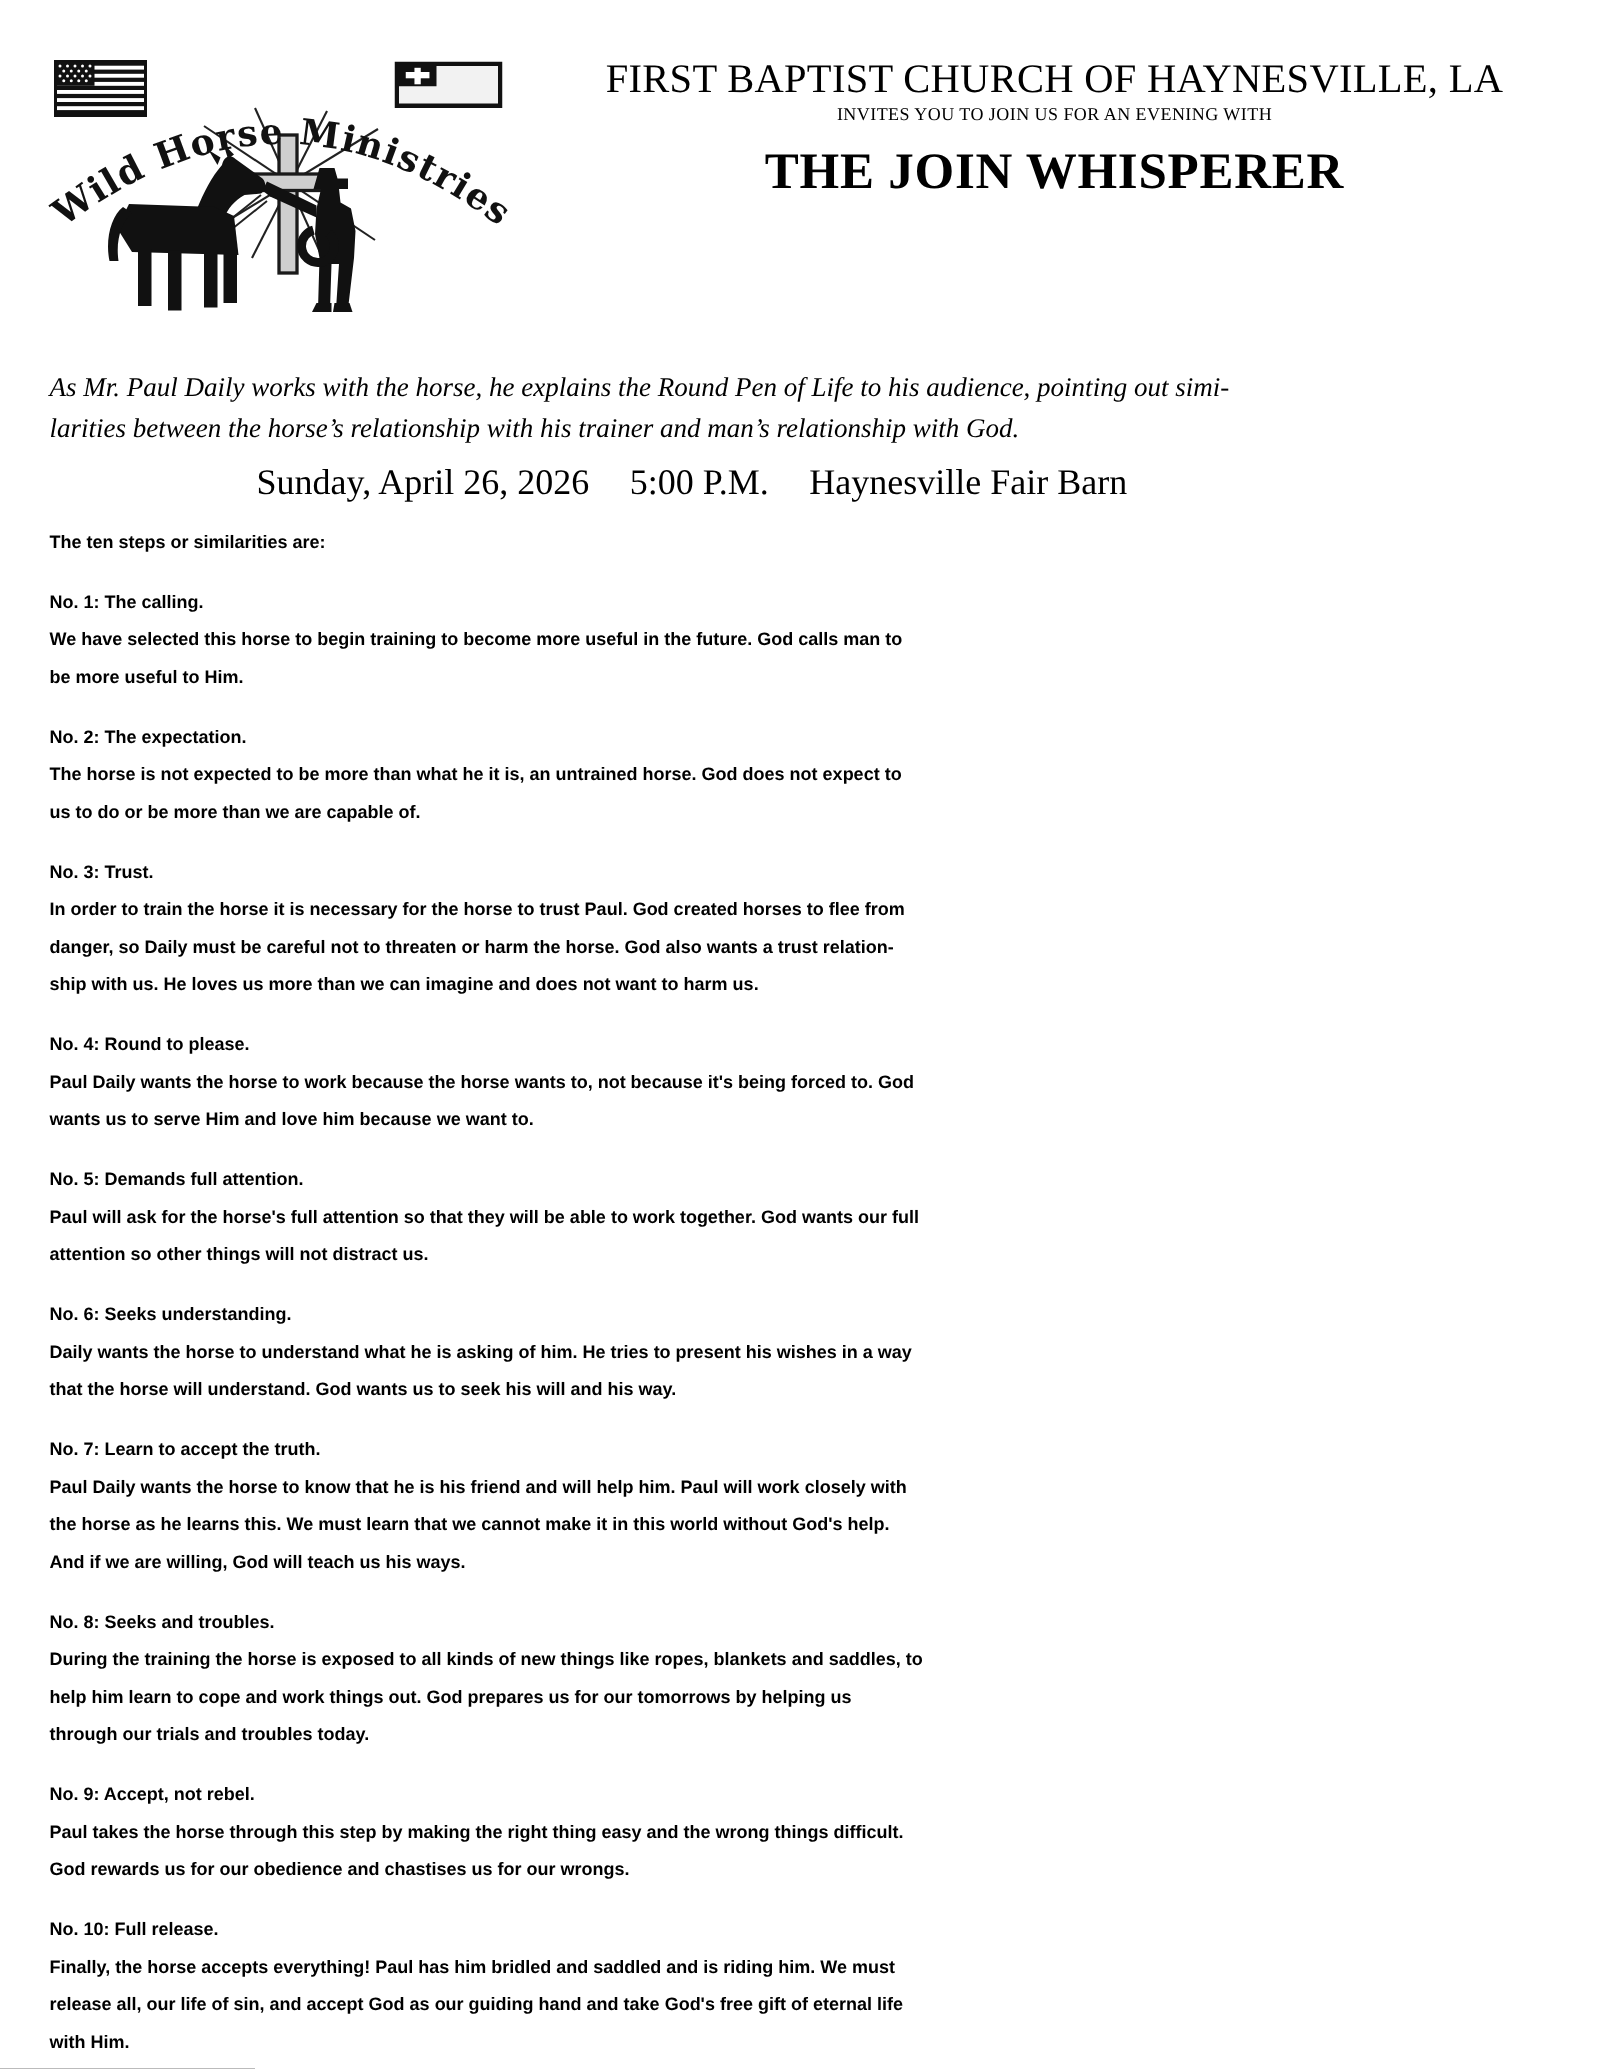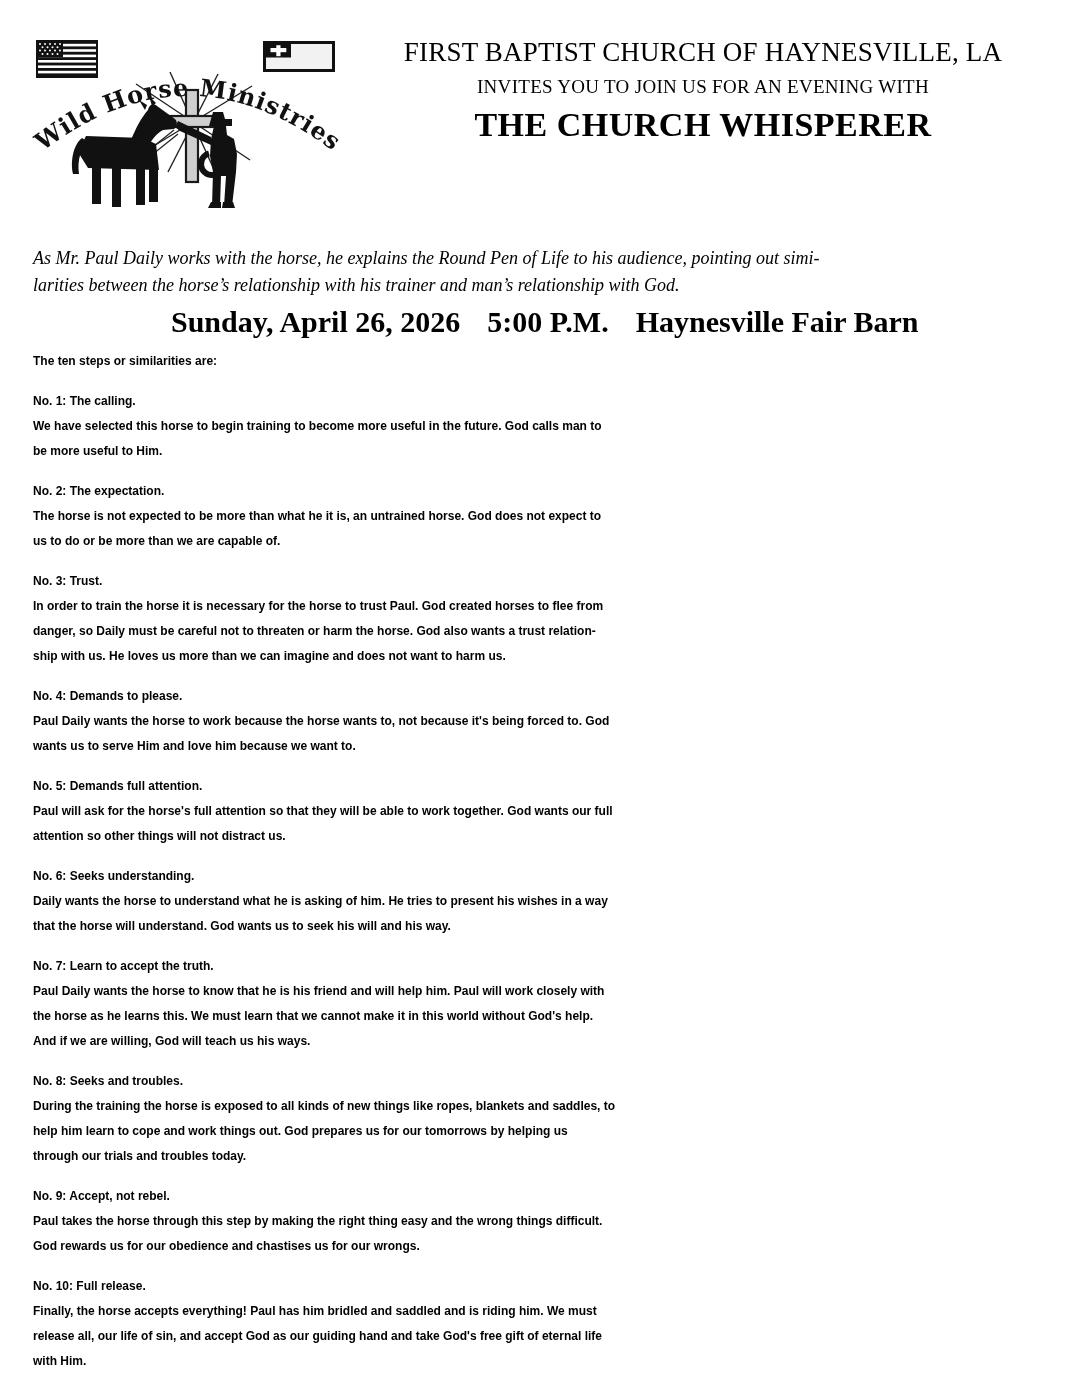--- a/index.html
+++ b/index.html
@@ -18,34 +18,34 @@
   .logo svg{position:absolute;display:block;}
   .logo .us-flag{left:8px;top:4px;}
   .logo .ch-flag{left:235px;top:5px;}
   .logo .emblem{left:0;top:30px;}
   .header-text{
     position:absolute;left:340px;right:16px;top:36px;
     text-align:center;
     font-family:"Liberation Serif",serif;
   }
   .church{font-size:27px;font-weight:normal;line-height:32px;letter-spacing:.2px;}
-  .invite{font-size:19px;line-height:17px;margin-top:10px;letter-spacing:.3px;}
+  .invite{font-size:12px;line-height:17px;letter-spacing:.3px;}
   .big-title{font-size:34px;font-weight:bold;line-height:38px;margin-top:11px;letter-spacing:.5px;}
   
   .content{margin:0 16px 0 33px;}
   .lead{
     margin:32px 0 0 0;
     font-family:"Liberation Serif",serif;
     font-style:italic;font-size:18px;line-height:27px;
     white-space:pre-line;
   }
   .event-line{
     margin:8px 0 0 0;padding-left:138px;
     font-family:"Liberation Serif",serif;
-    font-weight:bold;font-size:30px;line-height:30px;
+    font-weight:normal;font-size:24px;line-height:30px;
   }
   .event-line span{margin-right:27px;}
   .event-line span:last-child{margin-right:0;}
   
   .steps{margin-top:12px;font-size:12px;font-weight:bold;line-height:25px;}
   .steps p{margin:0;}
   .intro{margin:0;}
   .step{margin-top:15px;}
   .pre{white-space:pre-line;}
 </style>
@@ -145,21 +145,21 @@
 
         <text font-family="DejaVu Serif, serif" font-weight="bold" font-size="24" letter-spacing="1" fill="#111">
           <textPath href="#arcPath" startOffset="50%" text-anchor="middle">Wild Horse Ministries</textPath>
         </text>
       </svg>
     </div>
 
     <div class="header-text">
       <div class="church">FIRST BAPTIST CHURCH OF HAYNESVILLE, LA</div>
       <div class="invite">INVITES YOU TO JOIN US FOR AN EVENING WITH</div>
-      <div class="big-title">THE CHURCH WHISPERER</div>
+      <div class="big-title">THE JOIN WHISPERER</div>
     </div>
   </div>
 
   <div class="content">
 
     <p class="lead">As Mr. Paul Daily works with the horse, he explains the Round Pen of Life to his audience, pointing out simi-
 larities between the horse’s relationship with his trainer and man’s relationship with God.</p>
 
     <p class="event-line">
       <span>Sunday, April 26, 2026</span><span>5:00 P.M.</span><span>Haynesville Fair Barn</span>
@@ -178,21 +178,21 @@
         <p class="pre">The horse is not expected to be more than what he it is, an untrained horse. God does not expect to
 us to do or be more than we are capable of.</p>
       </div>
       <div class="step">
         <p>No. 3: Trust.</p>
         <p class="pre">In order to train the horse it is necessary for the horse to trust Paul. God created horses to flee from
 danger, so Daily must be careful not to threaten or harm the horse. God also wants a trust relation-
 ship with us. He loves us more than we can imagine and does not want to harm us.</p>
       </div>
       <div class="step">
-        <p>No. 4: Demands to please.</p>
+        <p>No. 4: Round to please.</p>
         <p class="pre">Paul Daily wants the horse to work because the horse wants to, not because it's being forced to. God
 wants us to serve Him and love him because we want to.</p>
       </div>
       <div class="step">
         <p>No. 5: Demands full attention.</p>
         <p class="pre">Paul will ask for the horse's full attention so that they will be able to work together. God wants our full
 attention so other things will not distract us.</p>
       </div>
       <div class="step">
         <p>No. 6: Seeks understanding.</p>

